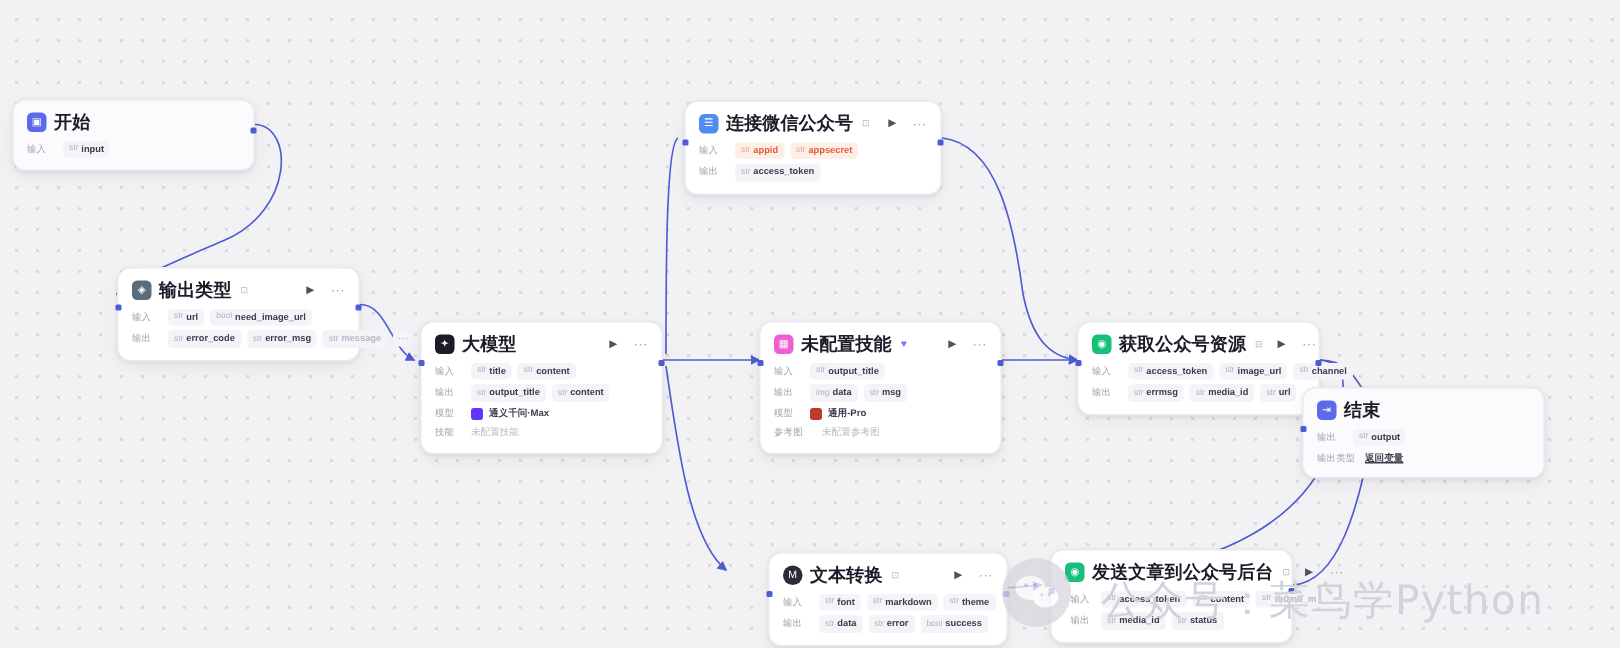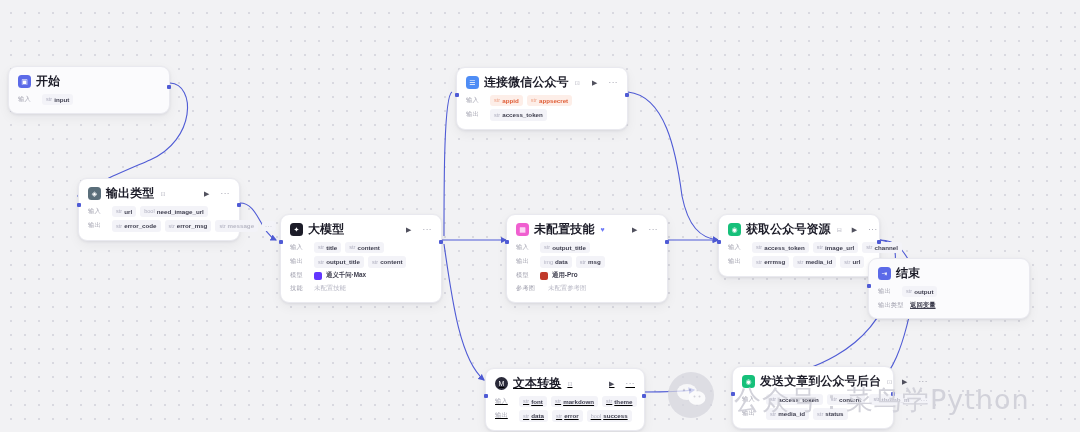--- a/index.html
+++ b/index.html
@@ -328,21 +328,21 @@
         <span class="tag">
             <span class="ty">str</span>
             <span>url</span>
           </span>
       </div>
     </div>
     <span class="port l" style="top:25px;"></span>
     <span class="port r" style="top:25px;"></span>
   </div>
 
-  <div class="node" style="left:485px;top:368px;width:160px;text-decoration:underline;">
+  <div class="node" style="left:512px;top:368px;width:160px;">
     <div class="nhead">
       <span class="nicon" style="background:#2b2b3a;border-radius:50%;">M</span>
       <span class="ntitle">文本转换</span>
       <span class="nbadge">⊡</span>
       <span class="nspacer"></span>
       <span class="play">▶</span>
       <span class="dots">···</span>
     </div>
     <div class="rows">
       <div class="row">
@@ -373,21 +373,21 @@
         <span class="tag">
             <span class="ty">bool</span>
             <span>success</span>
           </span>
       </div>
     </div>
     <span class="port l" style="top:25px;"></span>
     <span class="port r" style="top:25px;"></span>
   </div>
 
-  <div class="node" style="left:732px;top:366px;width:162px;">
+  <div class="node" style="left:700px;top:366px;width:162px;text-align:center;">
     <div class="nhead">
       <span class="nicon" style="background:#16c07a;">◉</span>
       <span class="ntitle">发送文章到公众号后台</span>
       <span class="nbadge">⊡</span>
       <span class="nspacer"></span>
       <span class="play">▶</span>
       <span class="dots">···</span>
     </div>
     <div class="rows">
       <div class="row">

